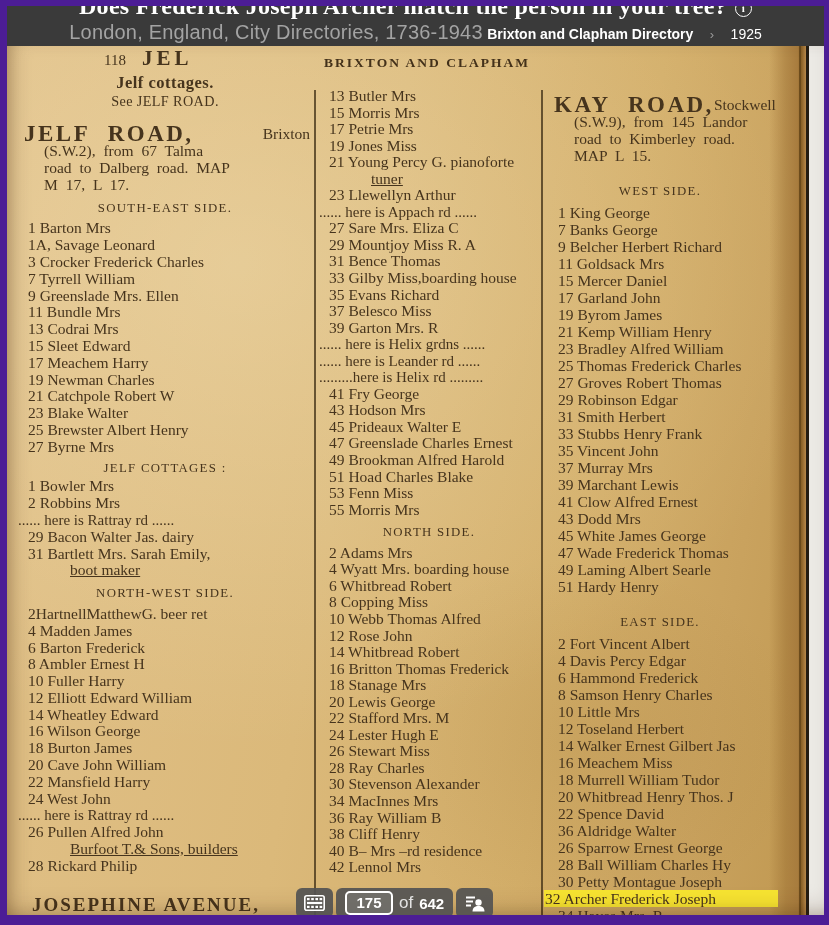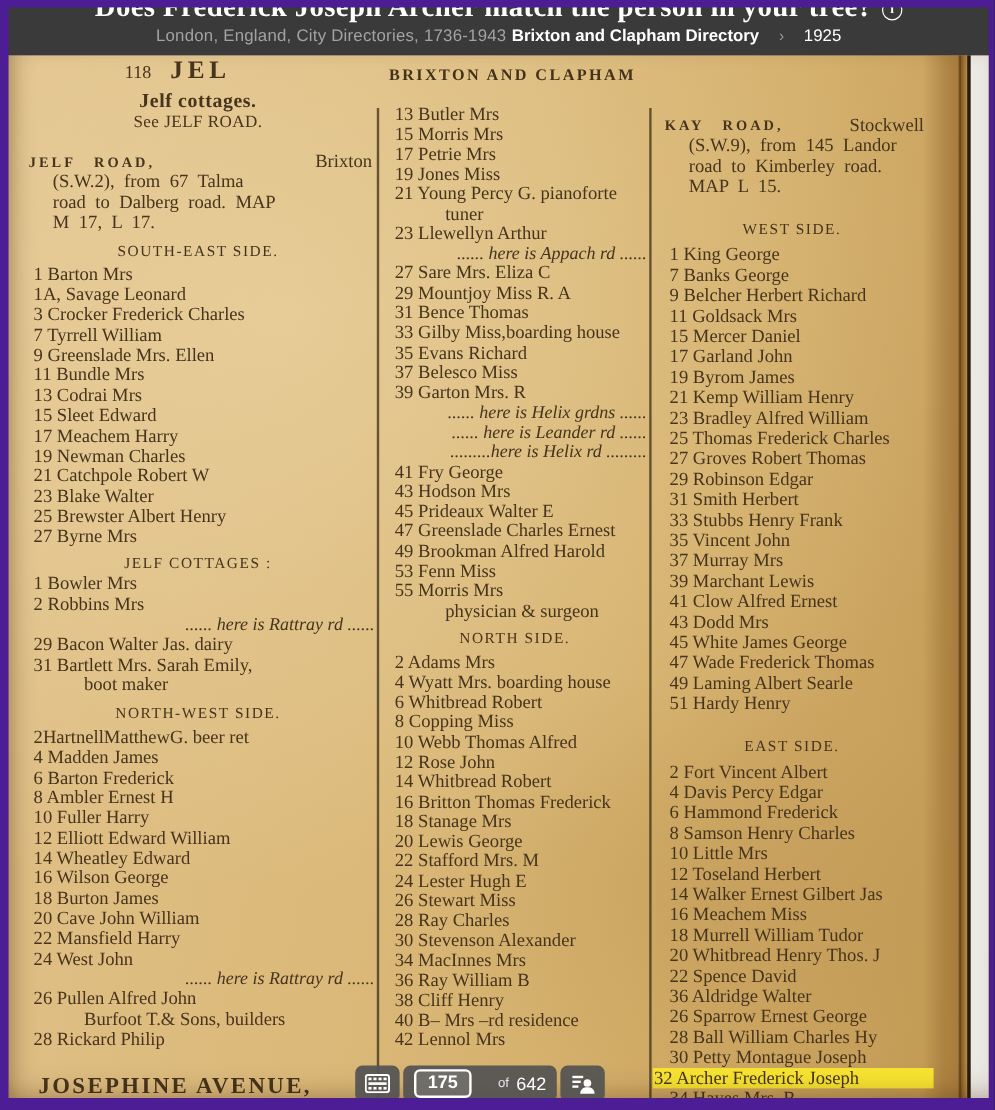--- a/index.html
+++ b/index.html
@@ -4,21 +4,21 @@
 <style>
   html,body{margin:0;padding:0;background:#222;}
   .frame{position:relative;width:829px;height:925px;background:#4c1d95;overflow:hidden;font-family:"Liberation Sans",sans-serif;}
   .inner{position:absolute;left:7px;top:6px;right:5px;bottom:10px;overflow:hidden;}
 
   
   .hdr{position:absolute;left:0;top:0;right:0;height:40px;background:#3a3a3a;overflow:hidden;z-index:5;}
   .title-row{margin-top:-13px;text-align:center;color:#fff;font-family:"Liberation Serif","DejaVu Serif",serif;font-weight:700;font-size:24px;letter-spacing:.3px;white-space:nowrap;}
   .info-ic{display:inline-block;width:15px;height:15px;border:1.5px solid #fff;border-radius:50%;font-size:11px;line-height:14px;vertical-align:2px;margin-left:8px;text-align:center;font-weight:700;font-family:"Liberation Serif",serif;}
   .sub-row{margin-top:1px;text-align:center;white-space:nowrap;}
-  .coll{color:#a3a3a3;font-size:14px;letter-spacing:.2px;}
+  .coll{color:#a3a3a3;font-size:20px;letter-spacing:.2px;}
   .crumb{color:#fff;font-weight:700;font-size:14px;}
   .chev{color:#9a9a9a;font-size:13px;margin:0 12px;}
   .year{color:#fff;font-weight:400;font-size:14px;}
 
   
   .scan{position:absolute;left:0;top:40px;right:0;bottom:0;overflow:hidden;
     background:
       radial-gradient(120% 90% at 28% 25%, rgba(255,246,214,.28), rgba(0,0,0,0) 62%),
       radial-gradient(40% 30% at 70% 80%, rgba(120,80,20,.10), rgba(0,0,0,0) 70%),
       linear-gradient(100deg,#e1c189 0%,#dbb97a 42%,#d3ae69 68%,#c9a25e 85%,#bf974f 100%);
@@ -36,43 +36,43 @@
 
   .runhead{position:absolute;left:300px;top:9px;width:240px;text-align:center;font-family:"Liberation Serif",serif;font-size:13.5px;font-weight:700;letter-spacing:2px;color:#43311a;}
 
   .col{position:absolute;font-family:"Liberation Serif","DejaVu Serif",serif;color:#46341d;font-size:15.5px;}
   .col1{left:11px;top:4px;width:294px;line-height:16.8px;}
   .col2{left:312px;top:42px;width:220px;line-height:16.55px;}
   .col3{left:541px;top:46px;width:224px;line-height:17px;}
 
   .ln{white-space:nowrap;}
   .s-entry{padding-left:10px;}
-  .s-entry2{padding-left:52px;}
-  .s-here{text-align:right;font-style:italic;font-size:15px;}
+  .s-entry2{padding-left:52px;text-decoration:underline;}
+  .s-here{text-align:left;font-size:15px;}
   .s-sidehead{text-align:center;font-size:12.8px;letter-spacing:1.3px;margin:6px 0 4px;}
   .s-sidehead2{text-align:center;font-size:12.8px;letter-spacing:1.3px;margin:4px 0 2px;}
   .s-pagehead{padding-left:86px;font-size:15px;margin-bottom:6px;}
   .s-pagehead .bb{font-size:21px;font-weight:700;letter-spacing:4px;padding-left:16px;}
   .s-centerbold{text-align:center;font-weight:700;font-size:16.5px;letter-spacing:.5px;}
   .s-center{text-align:center;font-size:14.2px;letter-spacing:.4px;margin-top:1px;}
   .s-street1{display:flex;justify-content:space-between;padding:0 2px 0 6px;margin-top:4px;}
-  .s-street1 .bb{font-weight:700;font-size:12px;letter-spacing:2.5px;word-spacing:10px;}
+  .s-street1 .bb{font-weight:700;font-size:23px;letter-spacing:2.5px;word-spacing:10px;}
   .s-street2{padding-left:26px;word-spacing:4px;}
   .s-street2b{padding-left:20px;word-spacing:16px;}
   .s-avenue{font-weight:700;font-size:19px;letter-spacing:2px;padding-left:14px;margin-top:9px;}
   .s-gap{height:13px;}
   .hl{background:#f7e431;margin-left:-4px;margin-right:-6px;padding-left:1px;}
 
   
   .toolbar{position:absolute;left:289px;top:842px;height:30px;display:flex;gap:3px;z-index:9;}
   .tb-btn{border:0;width:37px;height:30px;border-radius:6px;background:rgba(82,82,82,.92);display:flex;align-items:center;justify-content:center;padding:0;cursor:pointer;}
   .tb-mid{height:30px;border-radius:6px;background:rgba(82,82,82,.92);display:flex;align-items:center;padding:0 9px;gap:6px;}
   .page-box{display:inline-block;min-width:30px;padding:1px 7px;border:2px solid #fff;border-radius:5px;background:rgba(255,255,255,.12);color:#fff;font-weight:700;font-size:15px;text-align:center;line-height:18px;}
-  .of-lbl{color:#e3e3e3;font-size:11px;margin-left:16px;}
-  .total-lbl{color:#fff;font-weight:400;font-size:15px;}
+  .of-lbl{color:#e3e3e3;font-size:17px;}
+  .total-lbl{color:#fff;font-weight:700;font-size:15px;}
 </style>
 </head>
 <body>
 
 <div class="frame">
   <div class="inner">
 
     <div class="hdr">
       <div class="title-row">
         <span>Does Frederick Joseph Archer match the person in your tree?</span><span class="info-ic">i</span>
@@ -165,23 +165,23 @@
           <div class="ln s-entry">37 Belesco Miss</div>
           <div class="ln s-entry">39 Garton Mrs. R</div>
           <div class="ln s-here">...... here is Helix grdns ......</div>
           <div class="ln s-here">...... here is Leander rd ......</div>
           <div class="ln s-here">.........here is Helix rd .........</div>
           <div class="ln s-entry">41 Fry George</div>
           <div class="ln s-entry">43 Hodson Mrs</div>
           <div class="ln s-entry">45 Prideaux Walter E</div>
           <div class="ln s-entry">47 Greenslade Charles Ernest</div>
           <div class="ln s-entry">49 Brookman Alfred Harold</div>
+          <div class="ln s-entry">51 Hoad Charles Blake</div>
           <div class="ln s-entry">53 Fenn Miss</div>
           <div class="ln s-entry">55 Morris Mrs</div>
-          <div class="ln s-entry2">physician &amp; surgeon</div>
           <div class="ln s-sidehead">NORTH SIDE.</div>
           <div class="ln s-entry">2 Adams Mrs</div>
           <div class="ln s-entry">4 Wyatt Mrs. boarding house</div>
           <div class="ln s-entry">6 Whitbread Robert</div>
           <div class="ln s-entry">8 Copping Miss</div>
           <div class="ln s-entry">10 Webb Thomas Alfred</div>
           <div class="ln s-entry">12 Rose John</div>
           <div class="ln s-entry">14 Whitbread Robert</div>
           <div class="ln s-entry">16 Britton Thomas Frederick</div>
           <div class="ln s-entry">18 Stanage Mrs</div>

